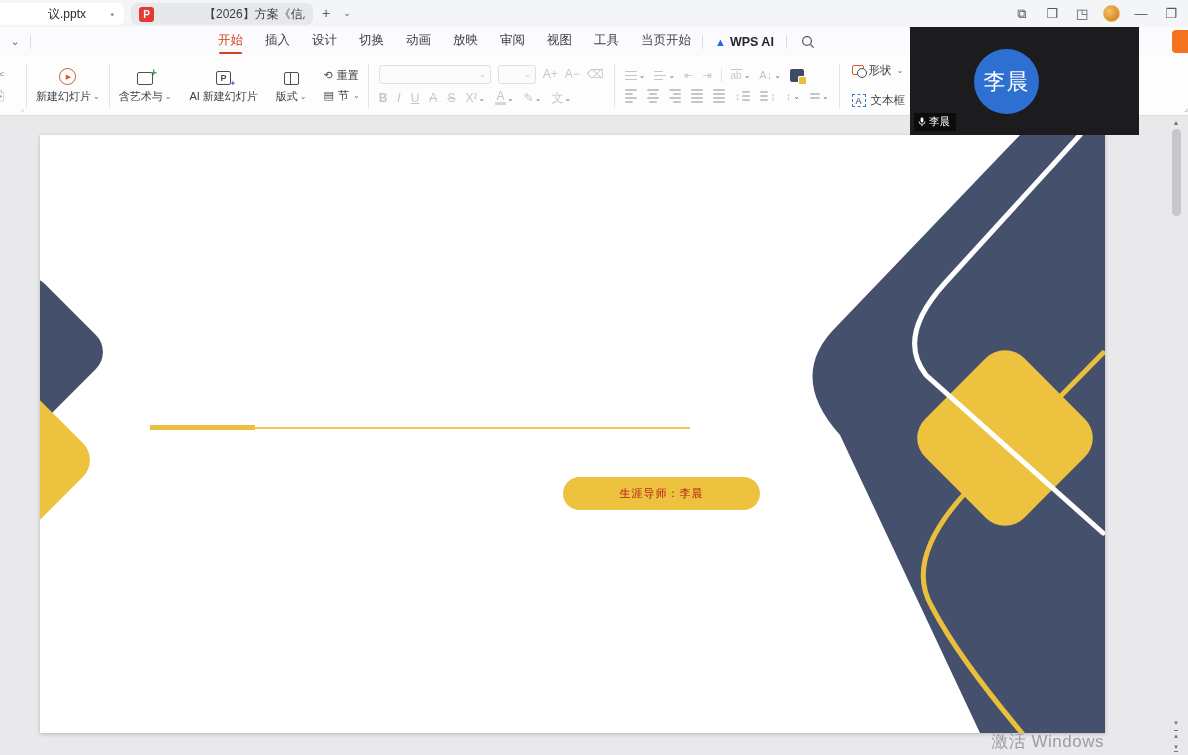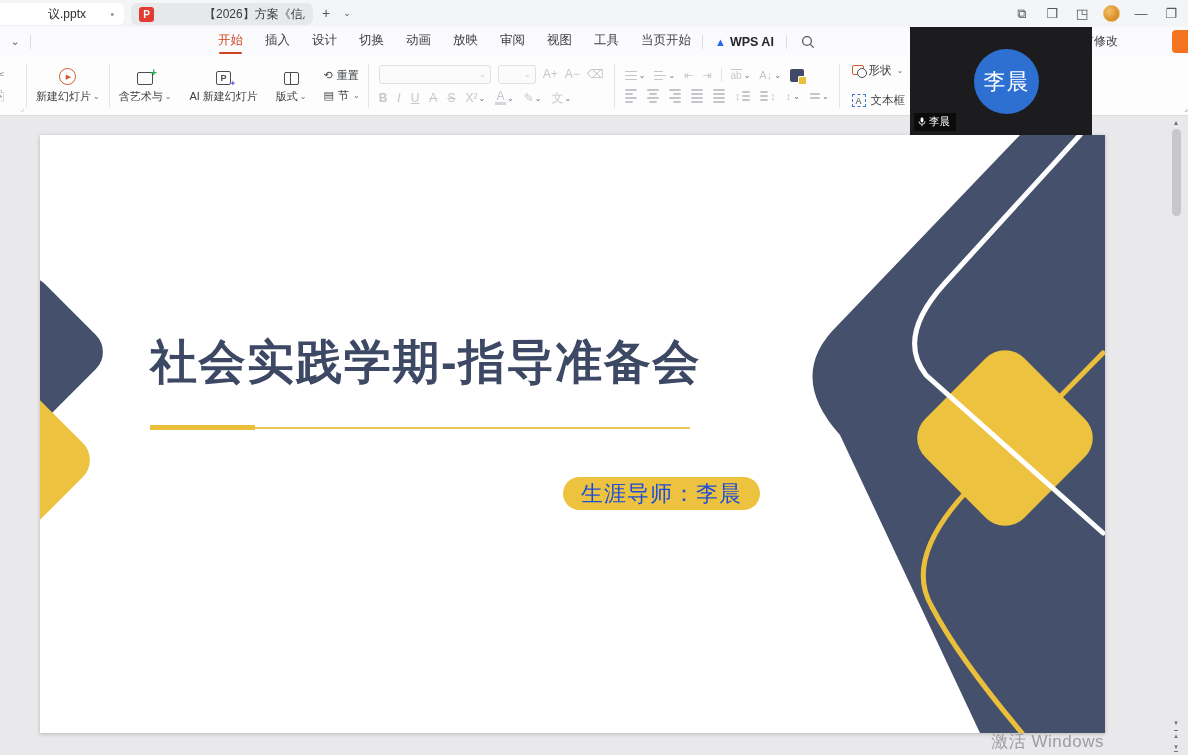--- a/index.html
+++ b/index.html
@@ -93,31 +93,31 @@
   .cutoff-ic { width:9px; height:13px; border:1.4px solid #4a4e55; border-right:none; border-radius:2px 0 0 2px; margin-left:10px; }
   
   .workspace { position:absolute; left:0; right:0; top:117px; bottom:0; background:#e9e9eb; }
   .slide { position:absolute; left:40px; top:18px; width:1065px; height:598px; background:#fff;
     box-shadow:0 1px 4px rgba(0,0,0,.22); overflow:hidden; }
   .deco { position:absolute; inset:0; }
   .slide-title { position:absolute; left:110px; top:196px; font-size:47px; font-weight:800; color:#3d4964; letter-spacing:1.5px; white-space:nowrap; }
   .rule-thick { position:absolute; left:110px; top:290px; width:105px; height:5px; background:#e9bf3c; }
   .rule-thin { position:absolute; left:215px; top:292px; width:435px; height:1.5px; background:#ecc75a; }
   .badge-pill { position:absolute; left:523px; top:342px; width:197px; height:33px; border-radius:17px; background:#ecc23e;
-    color:#1d4ed8; font-size:22px; display:flex; align-items:center; justify-content:center; letter-spacing:1px; }
+    color:#b91c1c; font-size:11px; display:flex; align-items:center; justify-content:center; letter-spacing:1px; }
   .watermark { position:absolute; right:84px; bottom:2px; font-size:17px; color:#9d9da1; letter-spacing:.5px; }
   
   .sb-up { position:absolute; right:5px; top:118px; width:14px; text-align:center; font-size:8px; color:#6f7175; }
   .sb-thumb { position:absolute; right:7px; top:129px; width:9px; height:87px; border-radius:5px; background:#c6c7c9; }
   .sb-bottom { position:absolute; right:5px; bottom:3px; width:14px; display:flex; flex-direction:column; align-items:center; gap:4px; color:#6f7175; }
   .sb-bottom span { font-size:7px; line-height:7px; }
   .sb-bottom .lined-t { border-top:1px solid #6f7175; padding-top:1px; }
   .sb-bottom .lined-b { border-bottom:1px solid #6f7175; padding-bottom:1px; }
   
-  .video-overlay { position:absolute; left:910px; top:27px; width:182px; height:108px; background:#1c1c1e; z-index:50; }
+  .video-overlay { position:absolute; left:910px; top:27px; width:229px; height:108px; background:#1c1c1e; z-index:50; }
   .video-avatar { position:absolute; left:64px; top:22px; width:65px; height:65px; border-radius:50%; background:#2d70d1;
     color:#fff; font-size:22px; display:flex; align-items:center; justify-content:center; letter-spacing:1px; }
   .video-badge { position:absolute; left:4px; bottom:4px; background:#0b0b0c; color:#fff; font-size:10.5px;
     padding:2px 6px 2px 4px; display:flex; align-items:center; gap:3px; }
   svg.micsvg { width:8px; height:10px; }
 </style>
 </head>
 <body>
 
 <div class="titlebar">
@@ -452,21 +452,20 @@
       <rect x="-85" y="265" width="120" height="120" rx="24" fill="#ecc23e" transform="rotate(45 -25 325)"></rect>
 
       <path d="M 980 0 L 1065 0 L 1065 598 L 940 598 L 800 300 Q 746 240 798 190 Z" fill="#45506c"></path>
 
       <path d="M 1063 218 L 945 338 Q 860 418 892 472 Q 918 522 982 598" fill="none" stroke="#e9bf3c" stroke-width="5" stroke-linecap="round"></path>
 
       <rect x="895" y="233" width="140" height="140" rx="27" fill="#ecc23e" transform="rotate(45 965 303)"></rect>
 
       <path d="M 1040 0 L 905 148 Q 856 202 886 240 L 1063 398" fill="none" stroke="#ffffff" stroke-width="5" stroke-linecap="round"></path>
     </svg>
-    <div class="slide-title">社会实践学期-指导准备会</div>
     <div class="rule-thick"></div>
     <div class="rule-thin"></div>
     <div class="badge-pill">生涯导师：李晨</div>
   </div>
   <div class="watermark">激活 Windows</div>
 </div>
 
 <div class="sb-up"><span>▴</span></div>
 <div class="sb-thumb"></div>
 <div class="sb-bottom">

